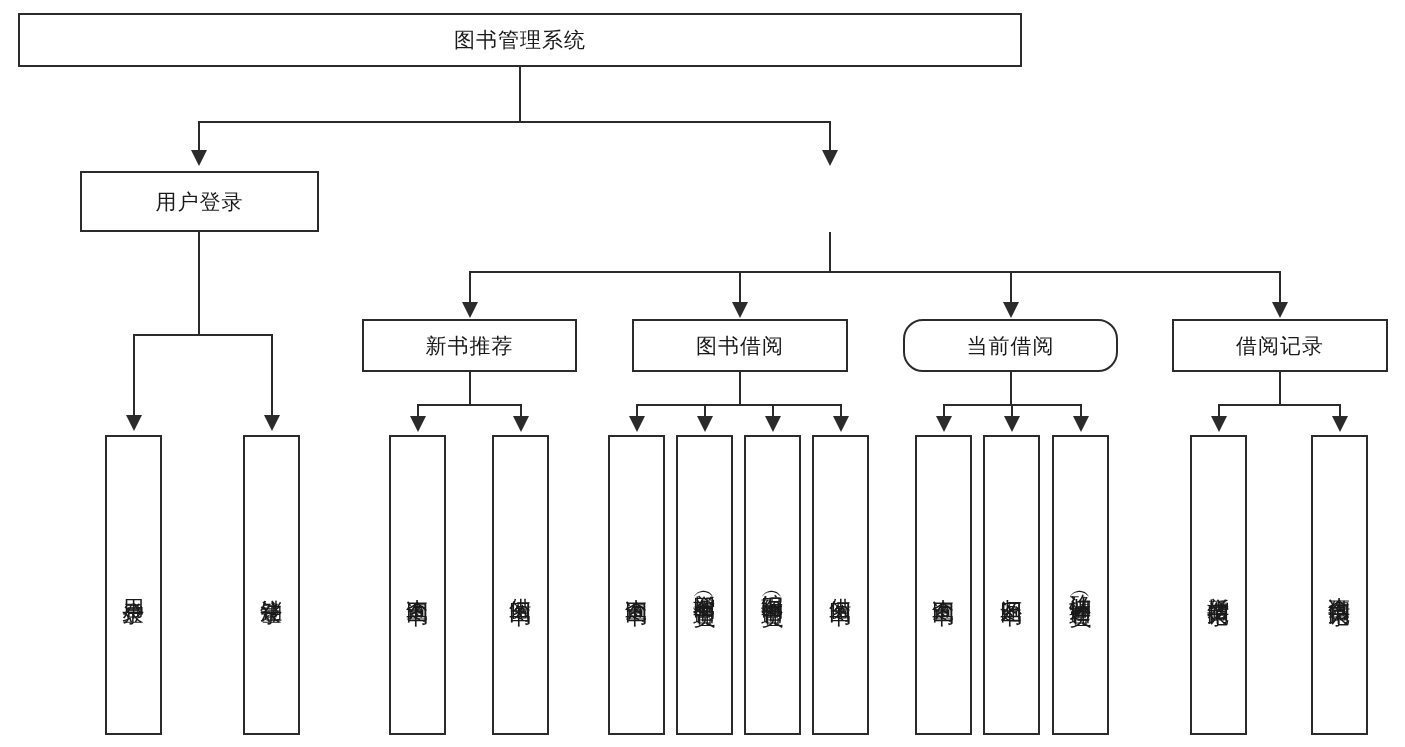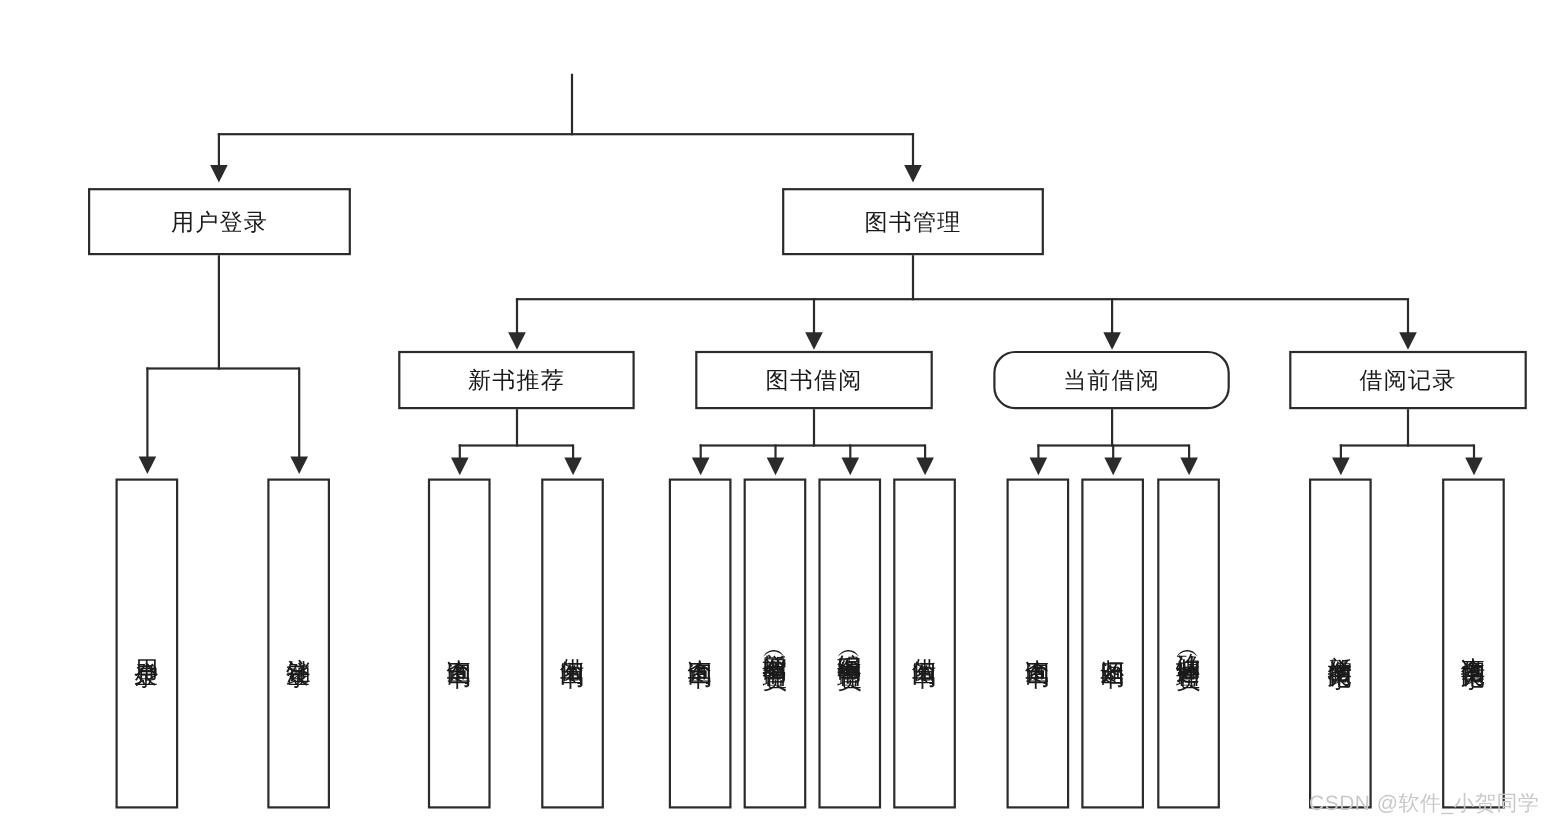--- a/index.html
+++ b/index.html
@@ -71,35 +71,35 @@
     font-size: 19px;
     white-space: nowrap;
     letter-spacing: 0.5px;
   }
 </style>
 </head>
 <body>
 
 <div id="canvas">
 
+  <div class="node horiz" style="left:18px; top:13px; width:1004px; height:54px;">
+    <span>图书管理系统</span>
+  </div>
 
   <div class="vline" style="left:519px; top:67px; height:56px;"></div>
 
   <div class="hline" style="left:198px; top:121px; width:633px;"></div>
 
   <div class="vline" style="left:198px; top:121px; height:31px;"></div>
   <div class="arrow" style="left:191px; top:150px;"></div>
   <div class="vline" style="left:829px; top:121px; height:31px;"></div>
   <div class="arrow" style="left:822px; top:150px;"></div>
 
   <div class="node horiz" style="left:80px; top:171px; width:239px; height:61px;">
     <span>用户登录</span>
-  </div>
-  <div class="node horiz" style="left:711px; top:171px; width:238px; height:61px;">
-    <span>图书管理</span>
   </div>
 
   <div class="vline" style="left:198px; top:232px; height:104px;"></div>
   <div class="hline" style="left:133px; top:334px; width:139px;"></div>
   <div class="vline" style="left:133px; top:334px; height:83px;"></div>
   <div class="arrow" style="left:126px; top:415px;"></div>
   <div class="vline" style="left:271px; top:334px; height:83px;"></div>
   <div class="arrow" style="left:264px; top:415px;"></div>
 
   <div class="vline" style="left:829px; top:232px; height:41px;"></div>
@@ -197,15 +197,14 @@
     <span class="vtxt">确认归还（管理员）</span>
   </div>
 
   <div class="node vert" style="left:1190px; top:435px; width:57px; height:300px;">
     <span class="vtxt">新增借阅记录</span>
   </div>
   <div class="node vert" style="left:1311px; top:435px; width:57px; height:300px;">
     <span class="vtxt">查询借阅记录</span>
   </div>
 
-  <div class="watermark" style="left:1190px; top:717px;">CSDN @软件_小贺同学</div>
 
 </div>
 
 </body></html>

